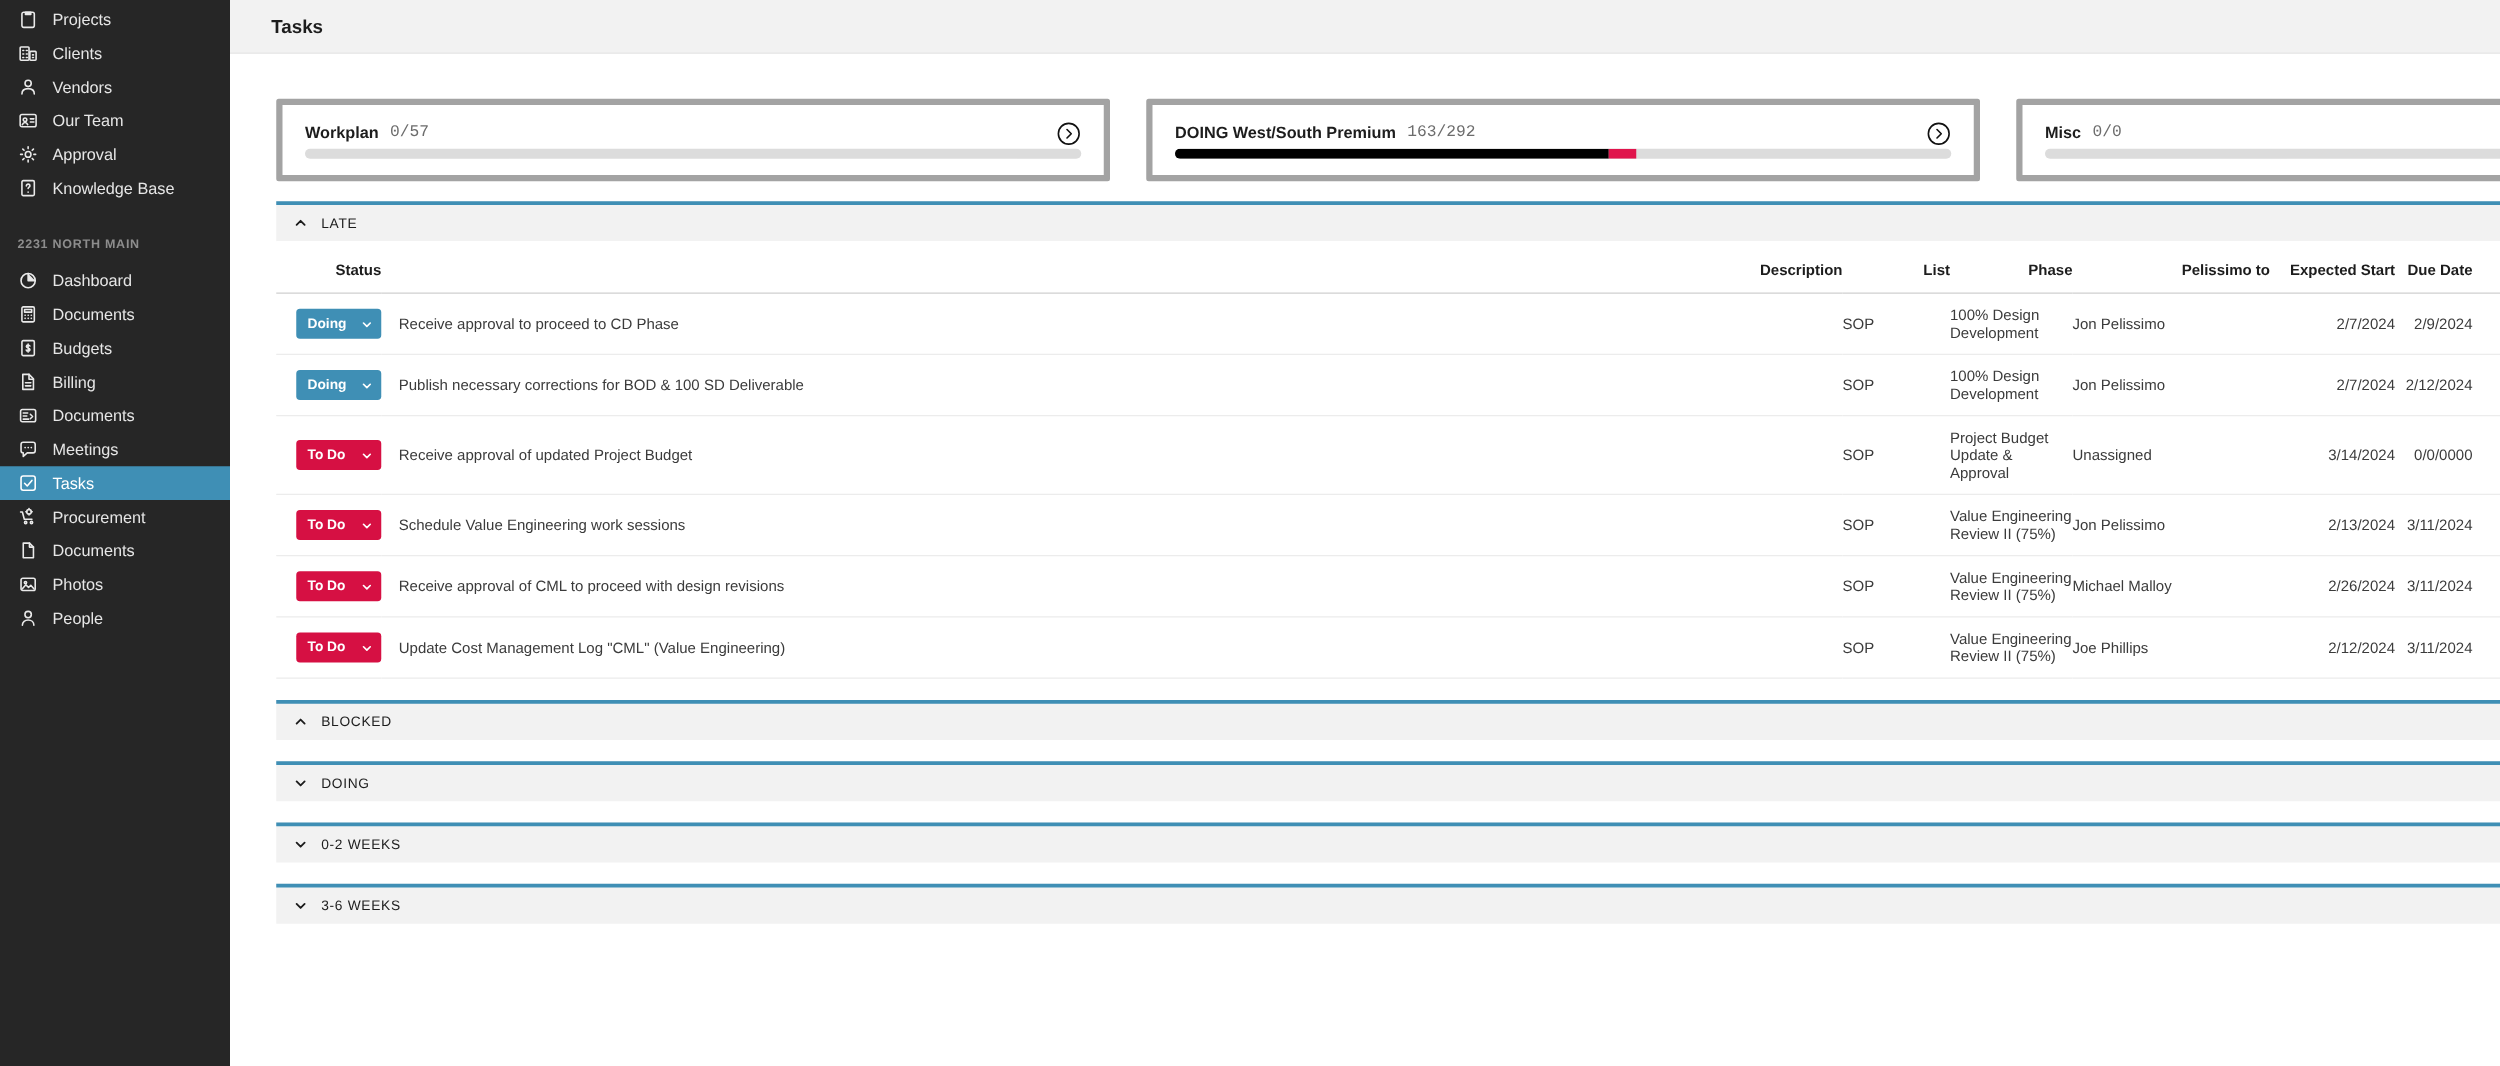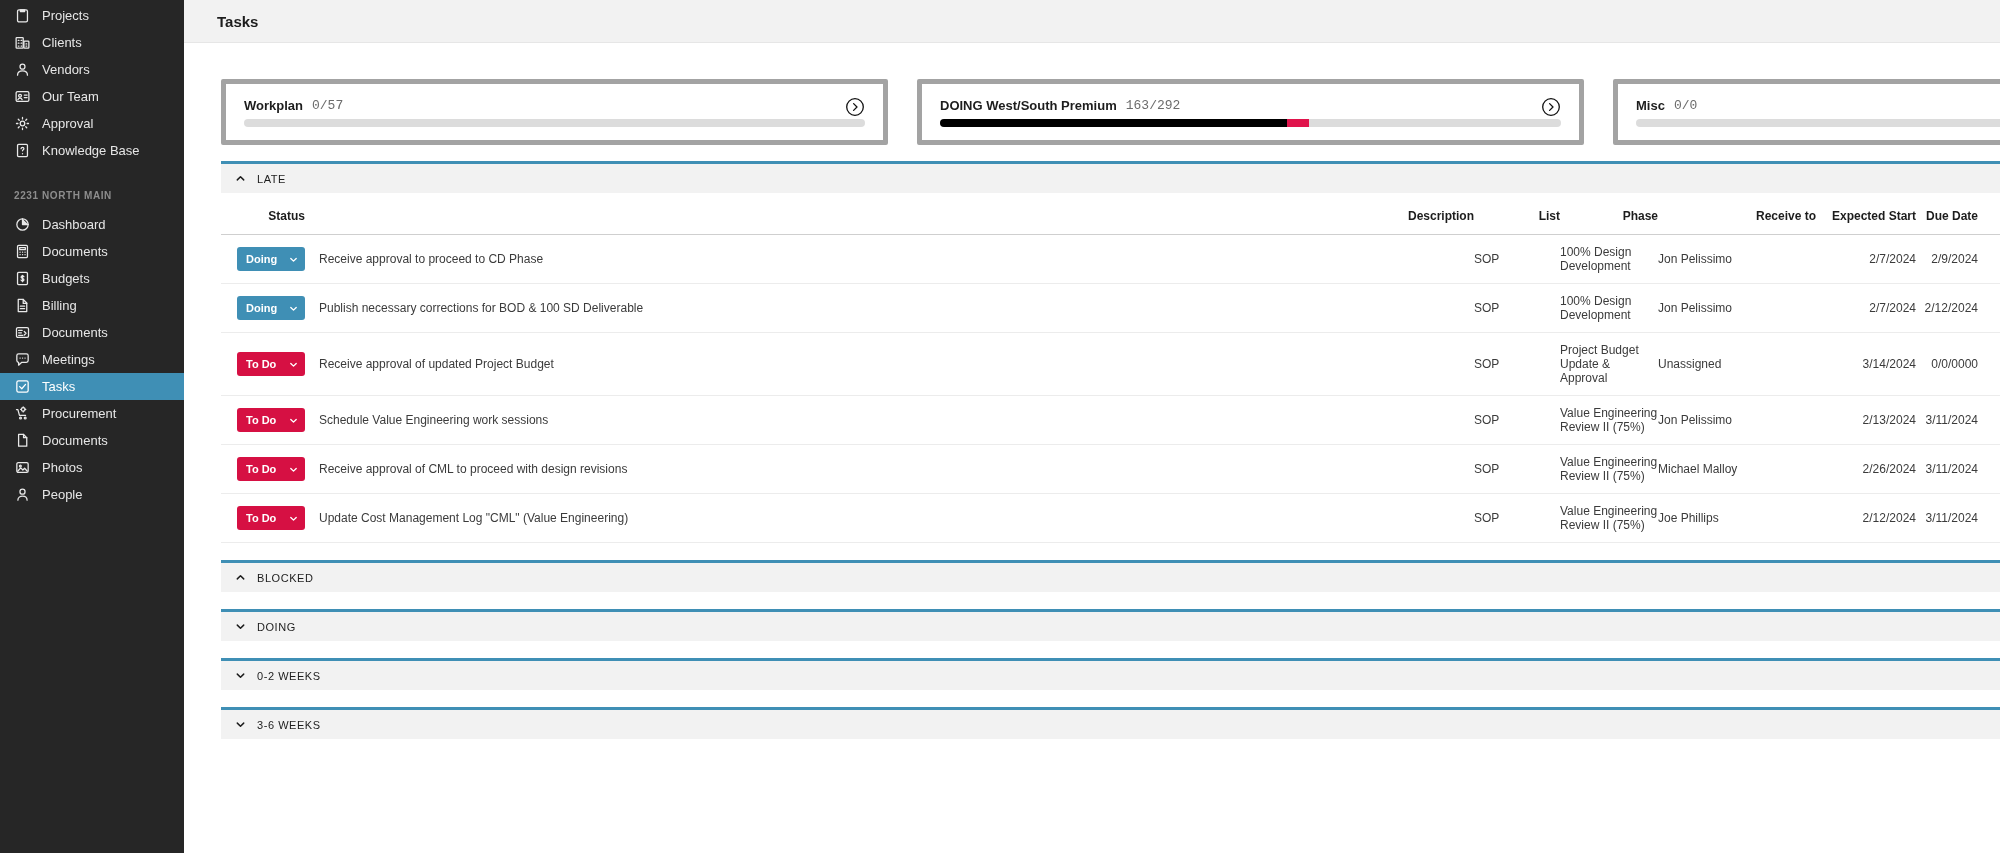--- a/index.html
+++ b/index.html
@@ -386,21 +386,21 @@
             </span>
             <span class="section-name">LATE</span>
           </div>
           <table class="tasks">
             <thead>
               <tr>
                 <th class="c-status">Status</th>
                 <th class="c-desc">Description</th>
                 <th class="c-list">List</th>
                 <th class="c-phase">Phase</th>
-                <th class="c-assign">Receive to</th>
+                <th class="c-assign">Pelissimo to</th>
                 <th class="c-start">Expected Start</th>
                 <th class="c-due">Due Date</th>
               </tr>
             </thead>
             <tbody>
               <tr>
                 <td class="c-status"><span class="badge doing">
                     <span>Doing</span>
                     <span class="bchev">
                       <svg viewBox="0 0 10 10" width="9" height="9" fill="none" stroke="#ffffff" stroke-width="1.5" stroke-linecap="round" stroke-linejoin="round">

